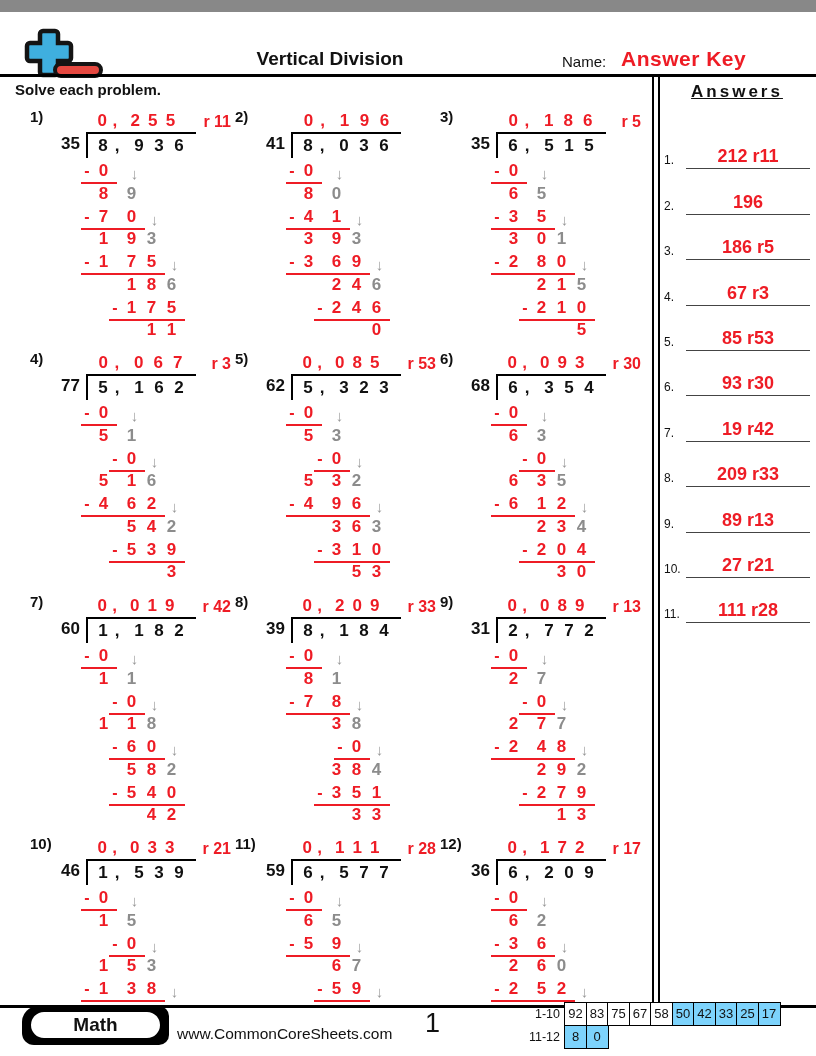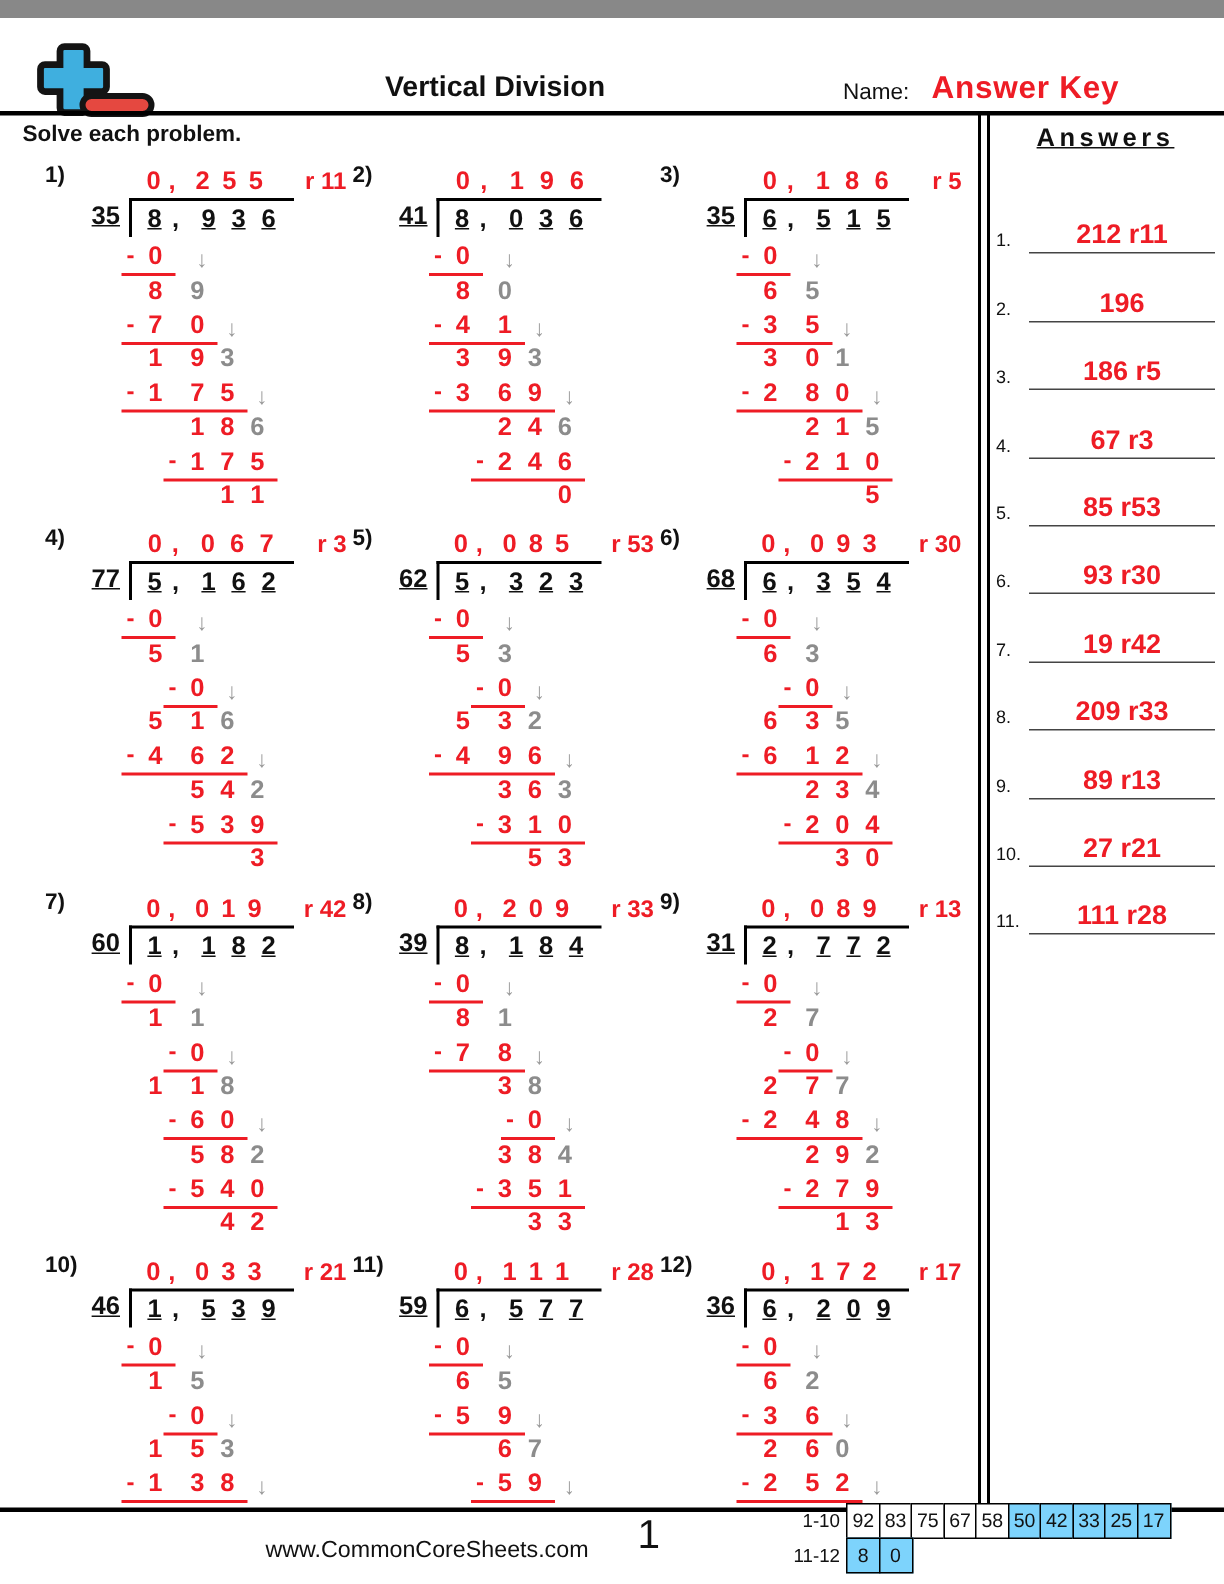--- a/index.html
+++ b/index.html
@@ -27,21 +27,21 @@
   .problem { position:relative; font-weight:700; }
   .prow { display:flex; align-items:flex-end; height:24px; }
   .qrow { height:25px; }
   .pnum { position:absolute; left:4px; top:2px; font-size:15px; color:#111; }
   .dcell { width:20px; text-align:center; font-size:17px; line-height:20px; display:inline-block; }
   .ccell { width:8px; text-align:center; font-size:17px; line-height:20px; display:inline-block; }
   .red { color:#ee1c25; } .gray { color:#8c8c8c; } .blk { color:#111; }
   .rem { margin-left:6px; font-size:16px; color:#ee1c25; white-space:pre;padding-left:18px; }
   .gap { margin-left:8px; }
 
-  .brow { display:flex; height:26px; margin-top:1px;text-decoration:underline; }
+  .brow { display:flex; height:26px; margin-top:1px; }
   .divisor-box { width:60px; text-align:right; padding-right:6px; font-size:17px;
                  line-height:24px; color:#111; }
   .dividend-wrap { border-left:2.5px solid #000; border-top:2.5px solid #000;
                    padding:2px 7px 0 5px; height:26px; display:flex; align-items:flex-start; }
 
   .steps { margin-top:3px; }
   .srow { height:22.75px; display:flex; align-items:flex-start; }
   .subline { display:inline-flex; border-bottom:2.5px solid #ee1c25; padding:0 3px 1px 0; }
   .minus { width:13px; text-align:center; font-size:16px; line-height:20px; color:#ee1c25; }
   .arrow { width:20px; text-align:center; font-size:15px; color:#9a9a9a; position:relative; top:4px; }
@@ -963,20 +963,23 @@
           <span class="ans-line">27 r21</span>
         </div>
         <div class="ans-row">
           <span class="ans-num">11.</span>
           <span class="ans-line">111 r28</span>
         </div>
       </div>
   </div>
 
   <div class="footer">
+    <div class="math-badge">
+      <div class="math-pill">Math</div>
+    </div>
     <div class="site-url">www.CommonCoreSheets.com</div>
     <div class="page-num">1</div>
     <div class="score-table" id="score-table">
         <div class="score-row">
           <div class="score-label">1-10</div>
           <div class="score-cell first">92</div>
           <div class="score-cell">83</div>
           <div class="score-cell">75</div>
           <div class="score-cell">67</div>
           <div class="score-cell">58</div>

